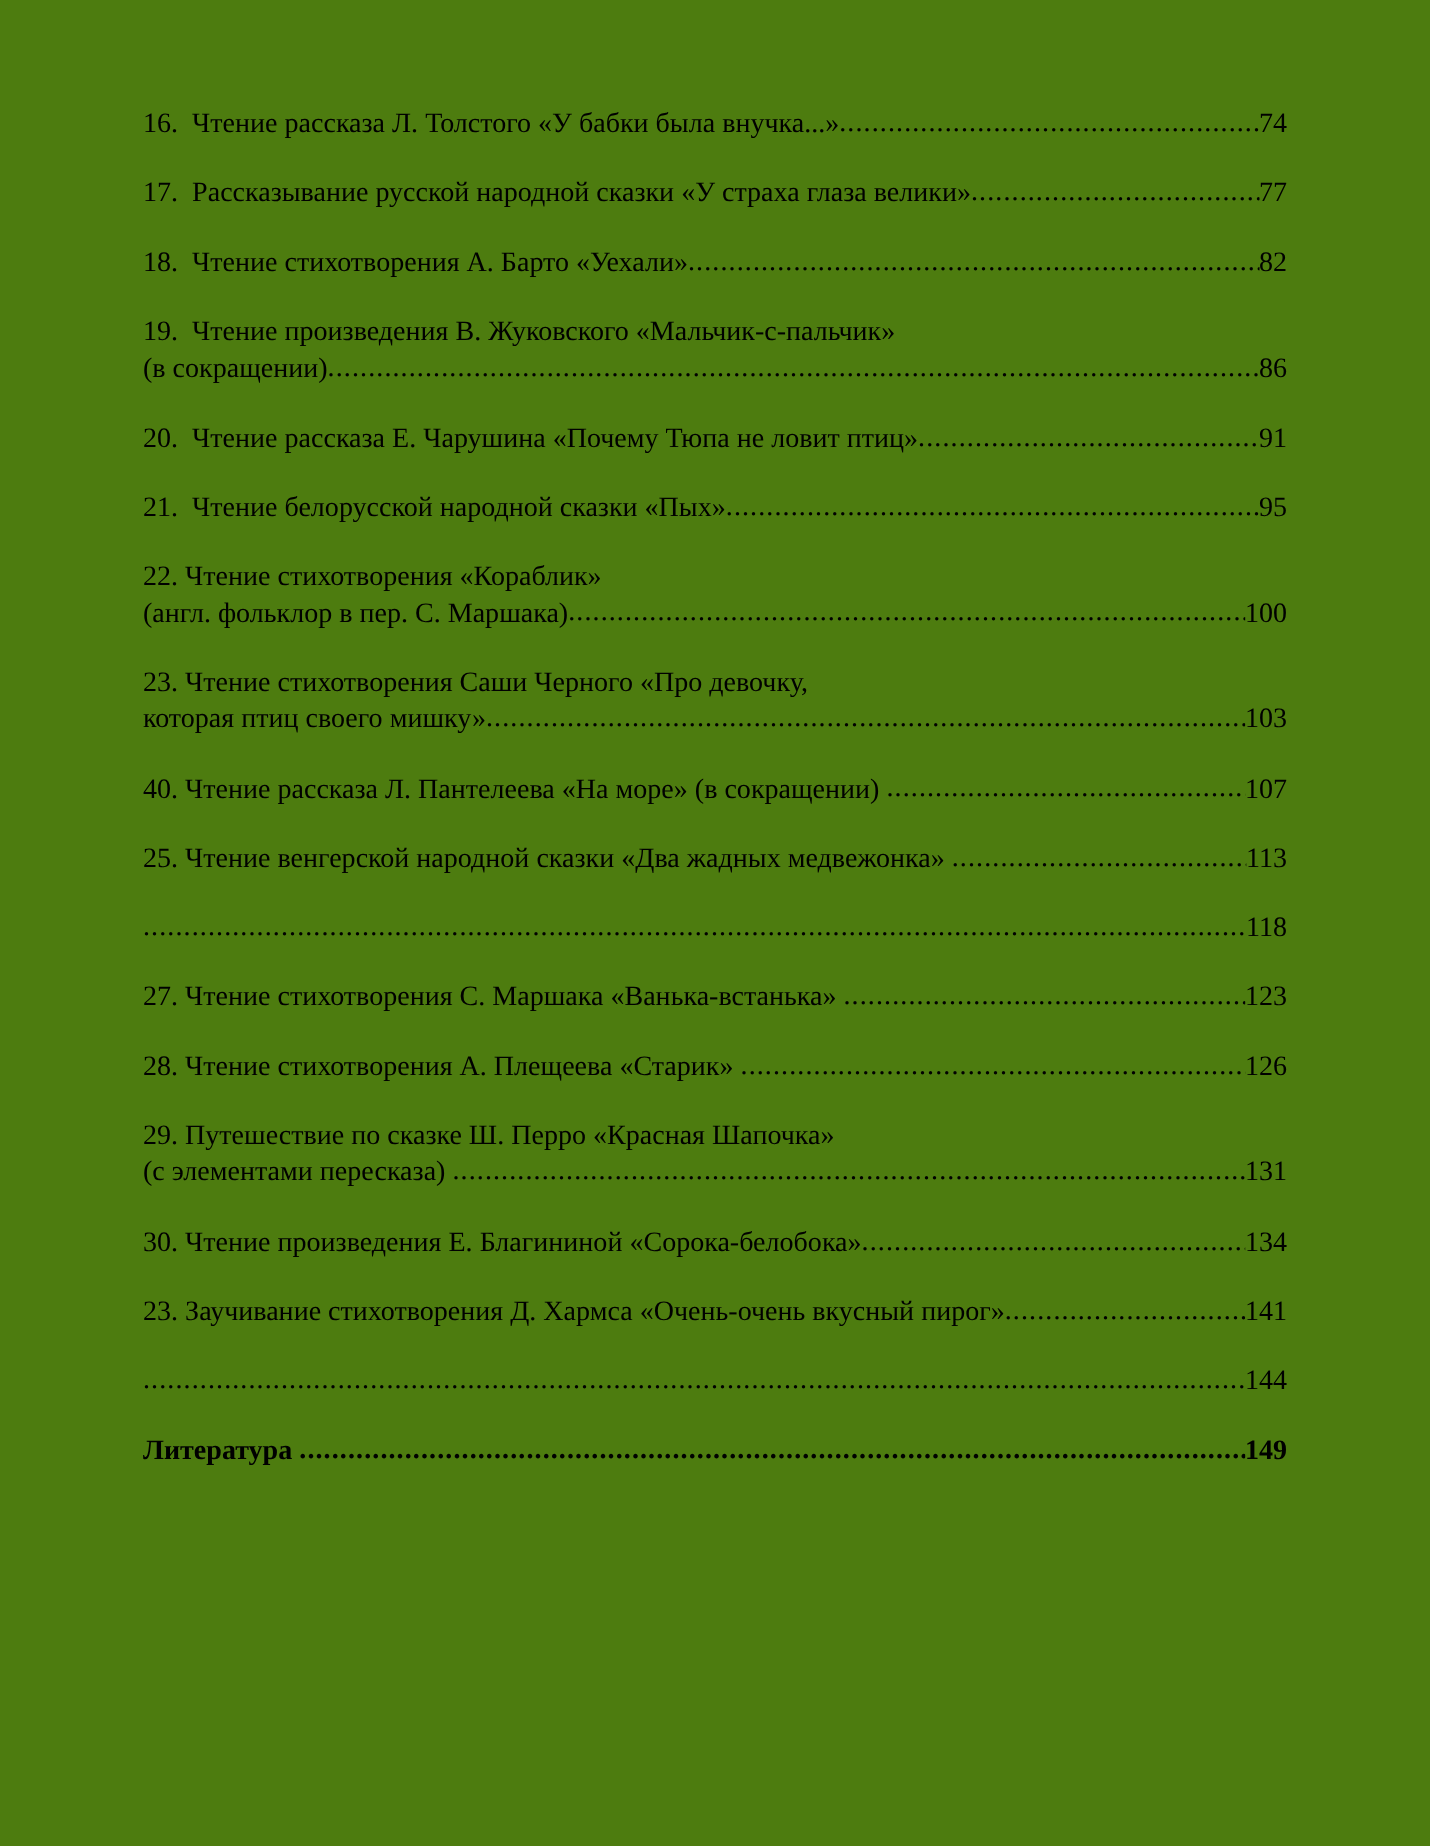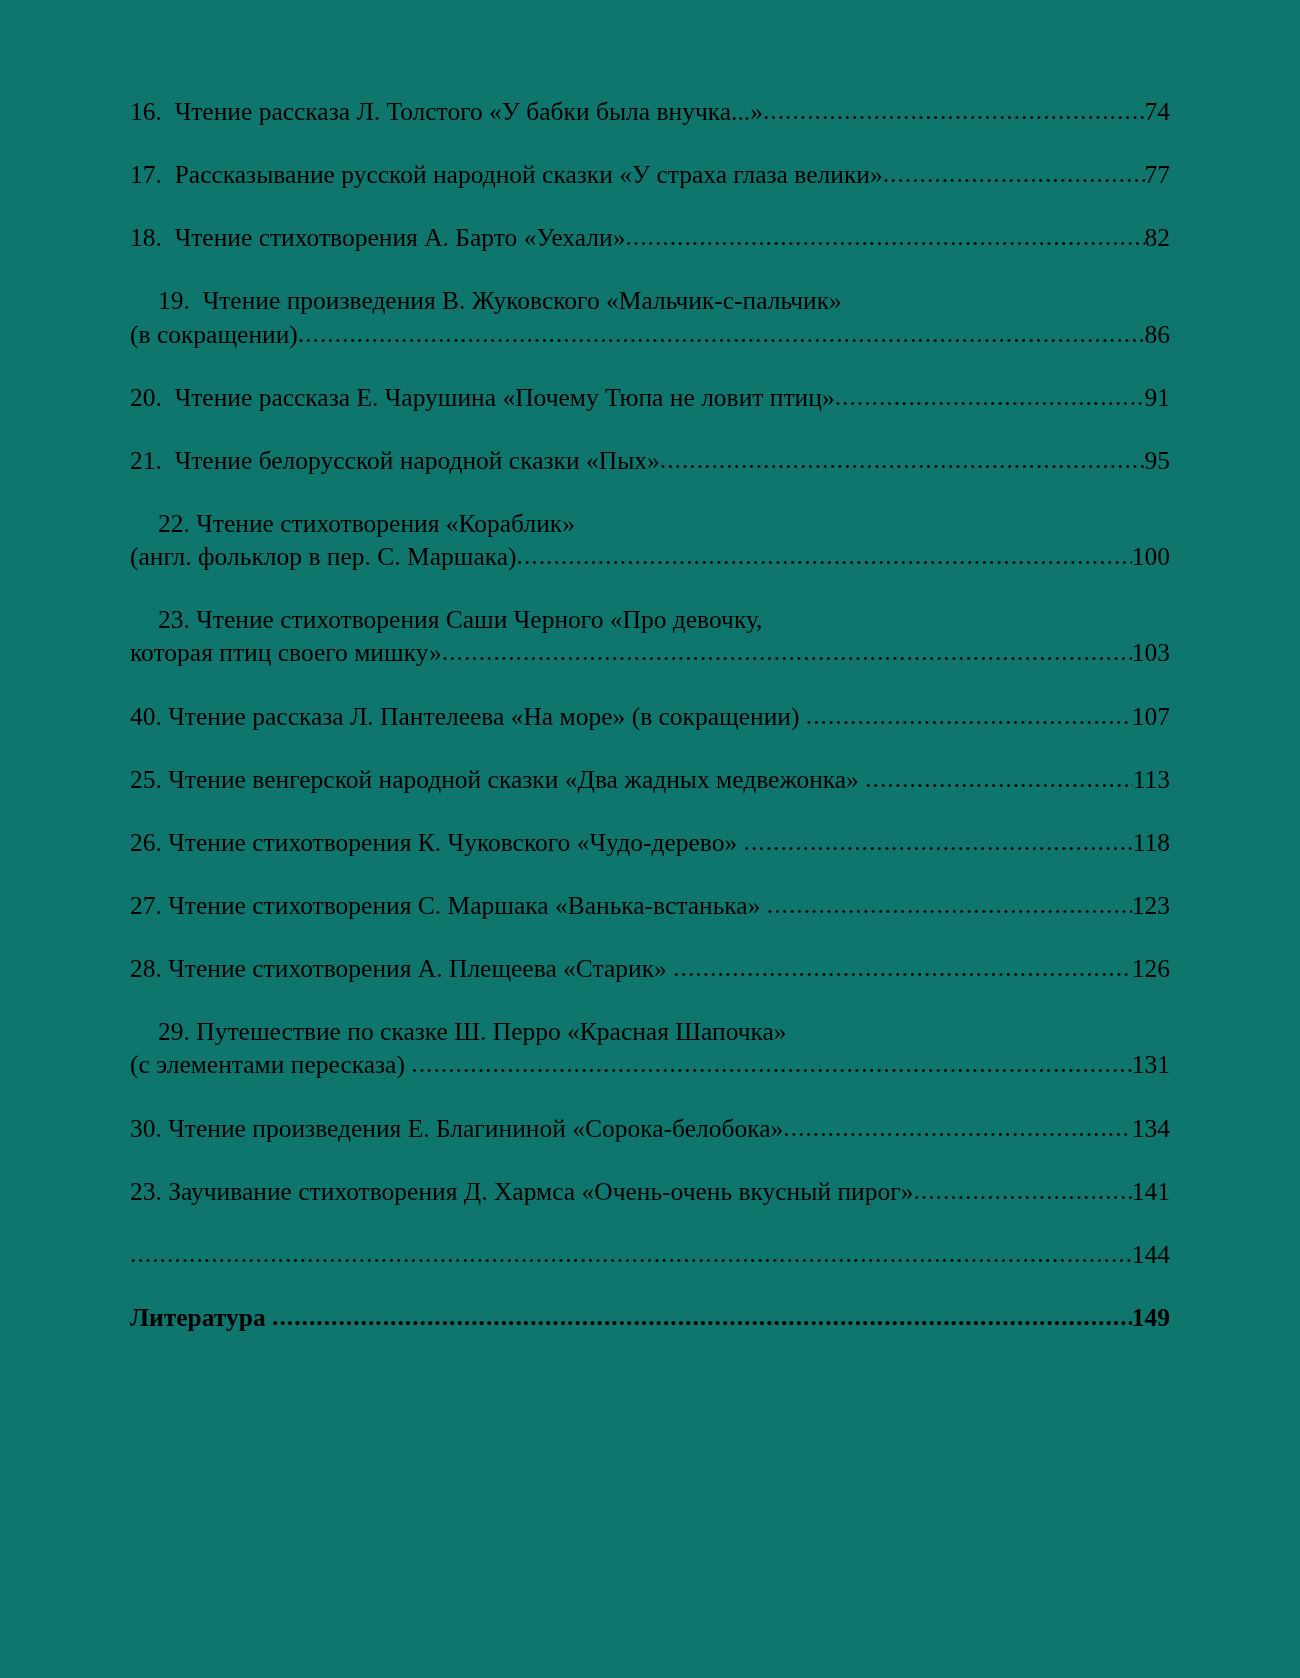--- a/index.html
+++ b/index.html
@@ -12,21 +12,21 @@
     height: 1678px;
     font-family: "Liberation Serif", "DejaVu Serif", serif;
     color: #000000;
     position: relative;
   }
   .page {
     box-sizing: border-box;
     width: 1300px;
     height: 1678px;
     padding: 95px 130px 60px 130px;
-    background: #0f766e;
+    background: #4d7c0f;
   }
   .toc {
     display: block;
   }
   .toc-entry {
     display: block;
     margin-bottom: 30px;
     font-size: 25.5px;
     line-height: 1.30;
   }
@@ -52,21 +52,20 @@
     transform: translateY(-1px);
   }
   .page-num {
     flex: 0 0 auto;
     white-space: pre;
     padding-left: 0px;
   }
   .entry-first {
     display: block;
     white-space: pre;
-    margin-left: 28px;
   }
 </style>
 </head>
 <body>
 
 <div class="page">
   <div class="toc" id="toc">
       <div class="toc-entry">
         <div class="entry-line">
           <span class="entry-text">16.  Чтение рассказа Л. Толстого «У бабки была внучка...»</span>
@@ -135,21 +134,20 @@
       </div>
       <div class="toc-entry">
         <div class="entry-line">
           <span class="entry-text">25. Чтение венгерской народной сказки «Два жадных медвежонка» </span>
           <span class="dots">.......................................................................................................................................................................................................</span>
           <span class="page-num">113</span>
         </div>
       </div>
       <div class="toc-entry">
         <div class="entry-line">
-          <span class="entry-text">26. Чтение стихотворения К. Чуковского «Чудо-дерево» </span>
           <span class="dots">.......................................................................................................................................................................................................</span>
           <span class="page-num">118</span>
         </div>
       </div>
       <div class="toc-entry">
         <div class="entry-line">
           <span class="entry-text">27. Чтение стихотворения С. Маршака «Ванька-встанька» </span>
           <span class="dots">.......................................................................................................................................................................................................</span>
           <span class="page-num">123</span>
         </div>

